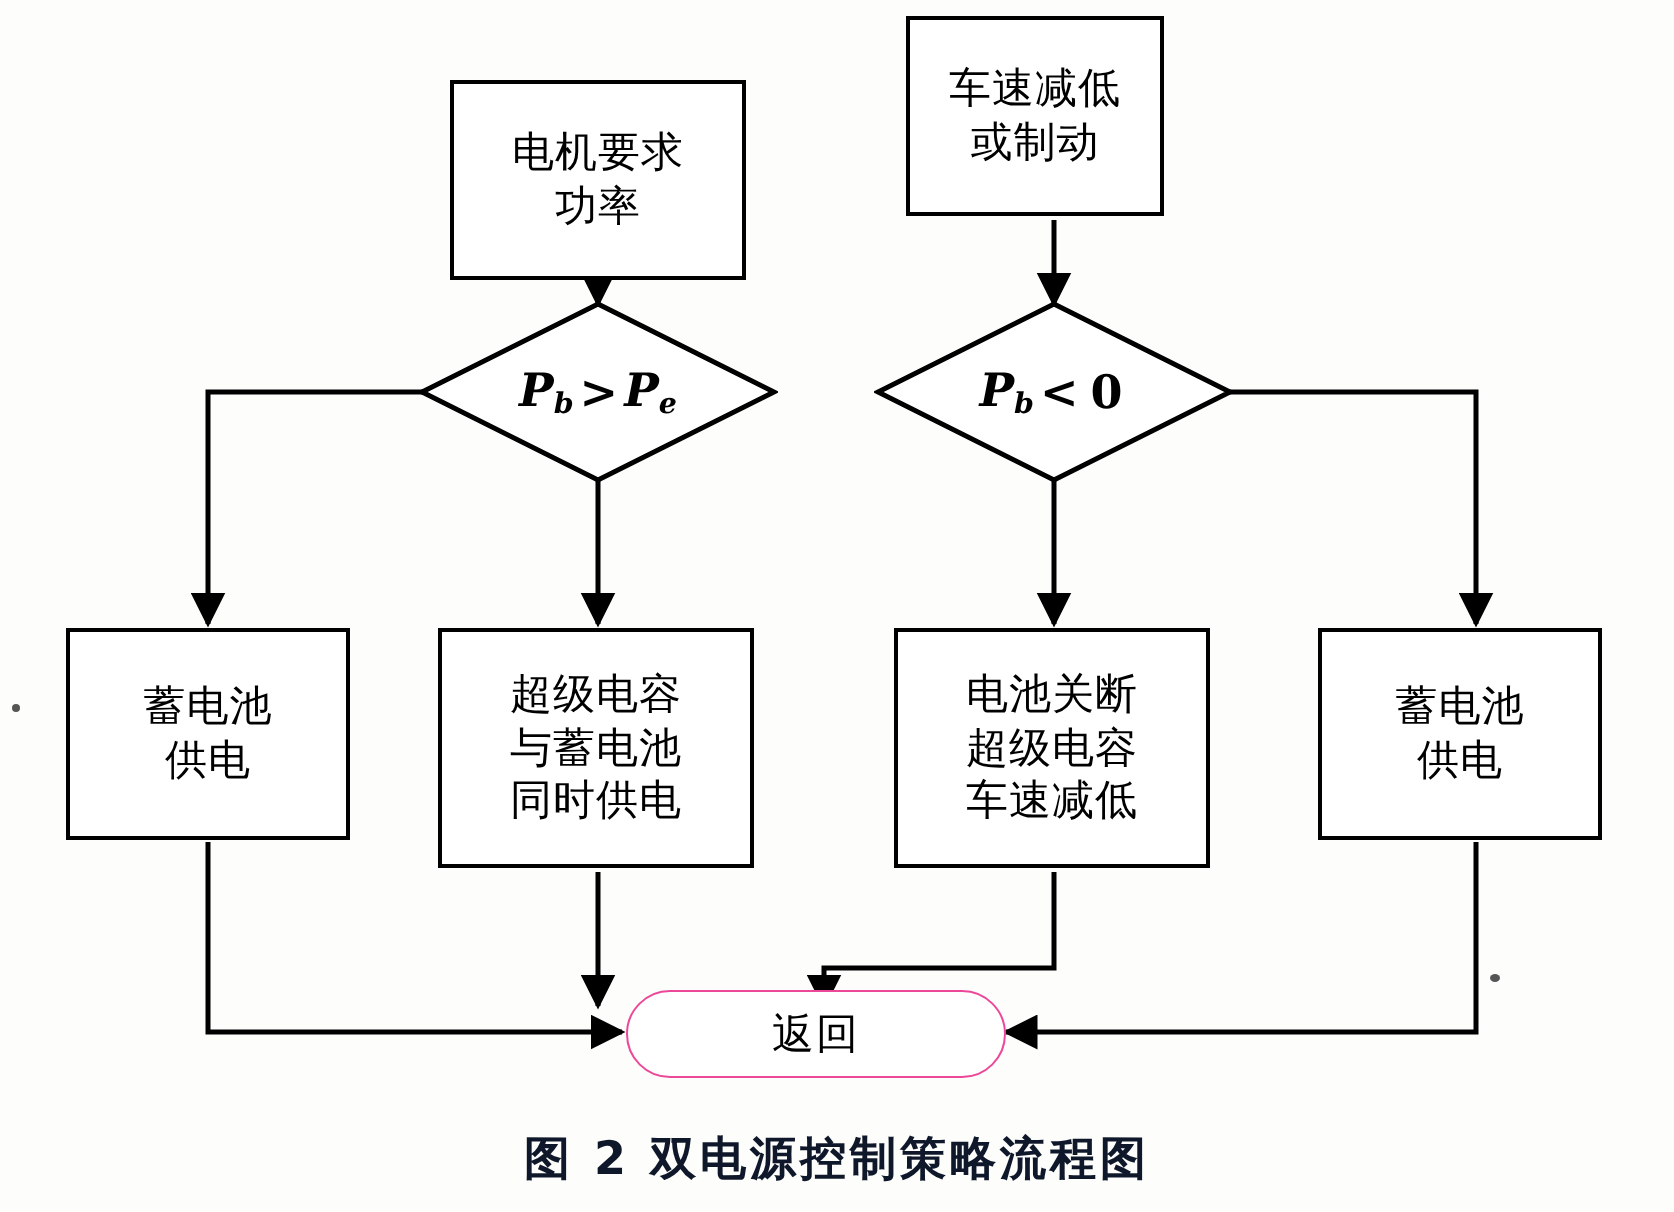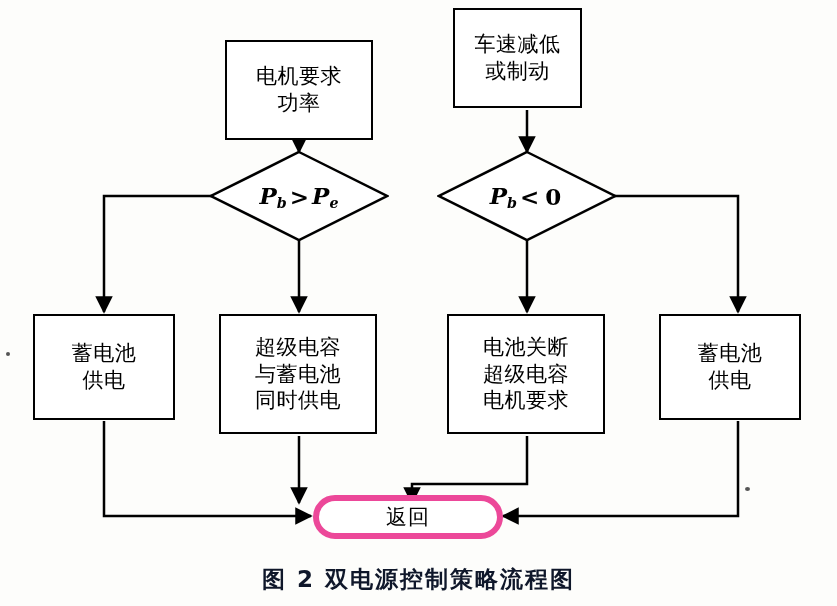--- a/index.html
+++ b/index.html
@@ -59,21 +59,21 @@
     font-style: italic;
     vertical-align: -0.25em;
   }
   .diamond-label .op {
     font-style: normal;
     margin: 0 3px;
   }
   .terminal {
     position: absolute;
     box-sizing: border-box;
-    border: 6px solid #ec4899;
+    border: 1px solid #ec4899;
     border-radius: 40px;
     background: #fff;
     display: flex;
     align-items: center;
     justify-content: center;
     font-size: 21px;
     color: #000;
     letter-spacing: 1px;
     font-weight: 500;
   }
@@ -163,21 +163,21 @@
 
   <div class="box" style="left:33px; top:314px; width:142px; height:106px;">蓄电池
 供电</div>
 
   <div class="box" style="left:219px; top:314px; width:158px; height:120px;">超级电容
 与蓄电池
 同时供电</div>
 
   <div class="box" style="left:447px; top:314px; width:158px; height:120px;">电池关断
 超级电容
-电机要求</div>
+车速减低</div>
 
   <div class="box" style="left:659px; top:314px; width:142px; height:106px;">蓄电池
 供电</div>
 
   <div class="terminal" style="left:313px; top:495px; width:190px; height:44px;">返回</div>
 
   <div class="caption" style="left:0; top:564px;">图 2  双电源控制策略流程图</div>
 
   <div class="speck" style="left:6px; top:352px; width:4px; height:4px;"></div>
   <div class="speck" style="left:745px; top:487px; width:5px; height:4px;"></div>

